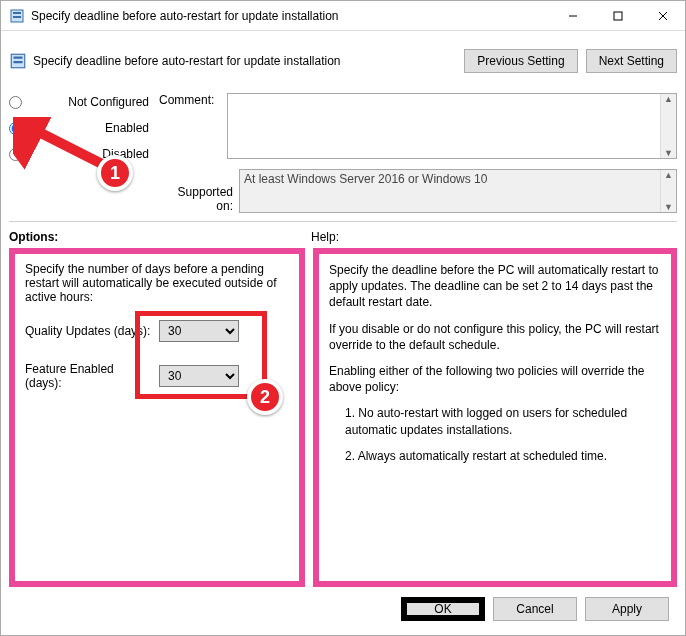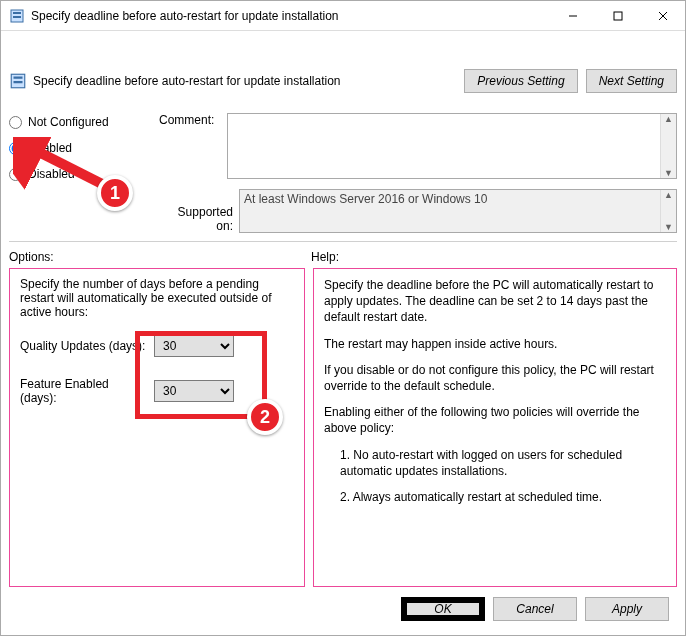--- a/index.html
+++ b/index.html
@@ -6,21 +6,21 @@
   body {
     margin: 0;
     font-family: "Segoe UI", Tahoma, sans-serif;
     font-size: 12px;
     background: #fff;
     color: #000;
     width: 686px;
     height: 636px;
     overflow: hidden;
   }
-  .window { width: 686px; height: 636px; border: 1px solid #aaa; display: flex; flex-direction: column; gap: 20px; }
+  .window { width: 686px; height: 636px; border: 1px solid #aaa; display: flex; flex-direction: column; }
   .titlebar {
     height: 30px; display: flex; align-items: center; padding-left: 8px;
     border-bottom: 1px solid #ddd;
   }
   .titlebar-icon {
     width: 16px; height: 16px; margin-right: 6px;
     display:inline-block;
   }
   .titlebar-text { flex: 1; }
   .win-controls { display: flex; }
@@ -31,40 +31,40 @@
   .content { flex:1; display:flex; flex-direction:column; padding: 6px 8px 8px 8px; position:relative; }
   .header-row { display:flex; align-items:center; margin-bottom:4px; min-height:48px; }
   .header-icon {
     width:18px; height:18px; margin-right:6px;
   }
   .header-text { flex:1; }
   .header-buttons { display:flex; gap:8px; margin-left:auto; }
   .btn {
     height: 24px; padding: 0 12px; background:#e1e1e1; border:1px solid #adadad;
     font-family: inherit; font-size:12px; cursor:default; min-width:84px;
-    display:inline-flex; align-items:center; justify-content:center;font-style:italic;
+    display:inline-flex; align-items:center; justify-content:center;
   }
   .btn.prim { border:6px solid #000000; }
   .radios { display:flex; flex-direction:column; gap:12px; margin-top:6px; width:140px;}
-  .radio-row { display:flex; align-items:center; gap:4px; }
+  .radio-row { display:flex; align-items:center; gap:4px;justify-content:space-between; }
   .radio-row input { margin:0 2px 0 0; }
   .top-section { display:flex; }
   .left-col { width: 150px; }
   .right-col { flex:1; display:flex; flex-direction:column; }
   .comment-row { display:flex; align-items:flex-start; margin-top:4px; }
   .comment-label { width:68px; }
   .supported-row { display:flex; align-items:flex-end; margin-top:10px; }
   .supported-label { width:80px; text-align:right; padding-right:6px; }
   .divider { height:1px; background:#d0d0d0; margin:8px 0; }
   .labels-row { display:flex; }
-  .labels-row .opt-lbl { width: 302px; }
+  .labels-row .opt-lbl { width: 302px; font-weight: bold; }
   .labels-row .help-lbl { flex:1; }
   .panels { display:flex; flex:1; gap:8px; margin-top:4px; min-height: 306px; }
   .panel {
-    border:1px solid #ec4899; background:#fff; padding:8px 10px; overflow:auto;
+    border:6px solid #ec4899; background:#fff; padding:8px 10px; overflow:auto;
   }
   .panel.options { width: 296px; position:relative; }
   .panel.help { flex:1; }
   .opt-intro { margin-bottom:16px; }
   .opt-row { display:flex; align-items:center; margin-bottom:20px; gap:6px;}
   .opt-row label { width: 128px; }
   .select {
     width: 80px; height:22px; border:1px solid #7a7a7a; background:#e1e1e1;
     font-family:Liberation Sans, sans-serif; font-size:12px; padding-left:4px;
   }
@@ -200,21 +200,20 @@
         </div>
         <div class="opt-row">
           <label>Feature Enabled (days):</label>
           <select class="select">
             <option>30</option>
           </select>
         </div>
       </div>
       <div class="panel help">
         <p>Specify the deadline before the PC will automatically restart to apply updates. The deadline can be set 2 to 14 days past the default restart date.</p>
-        <p>The restart may happen inside active hours.</p>
         <p>If you disable or do not configure this policy, the PC will restart override to the default schedule.</p>
         <p>Enabling either of the following two policies will override the above policy:</p>
         <p class="indent">1. No auto-restart with logged on users for scheduled automatic updates installations.</p>
         <p class="indent">2. Always automatically restart at scheduled time.</p>
       </div>
     </div>
 
     <div class="footer">
       <button class="btn prim">OK</button>
       <button class="btn">Cancel</button>

